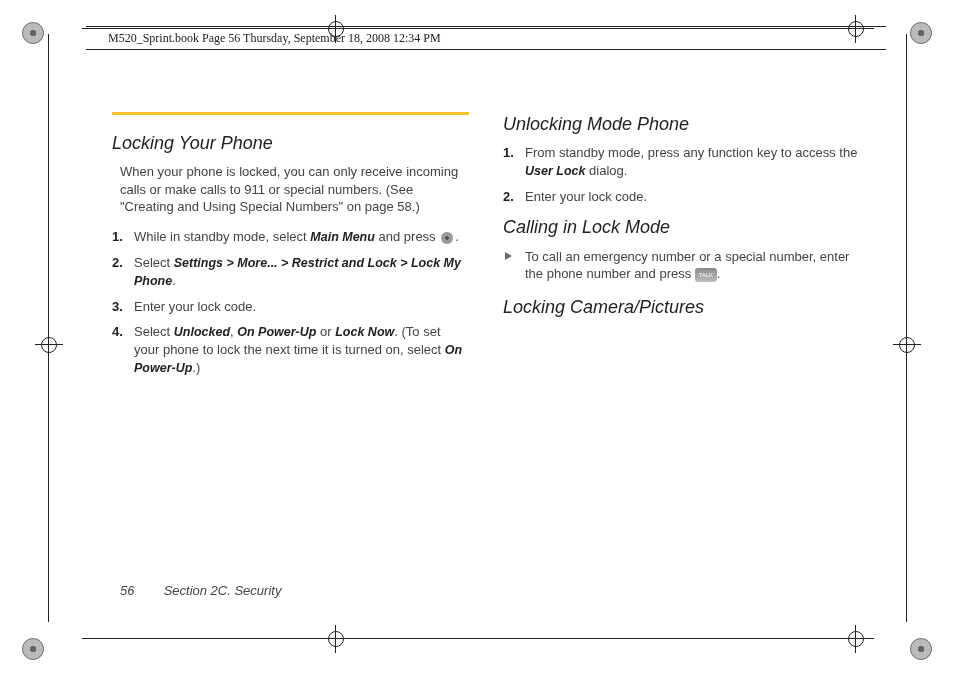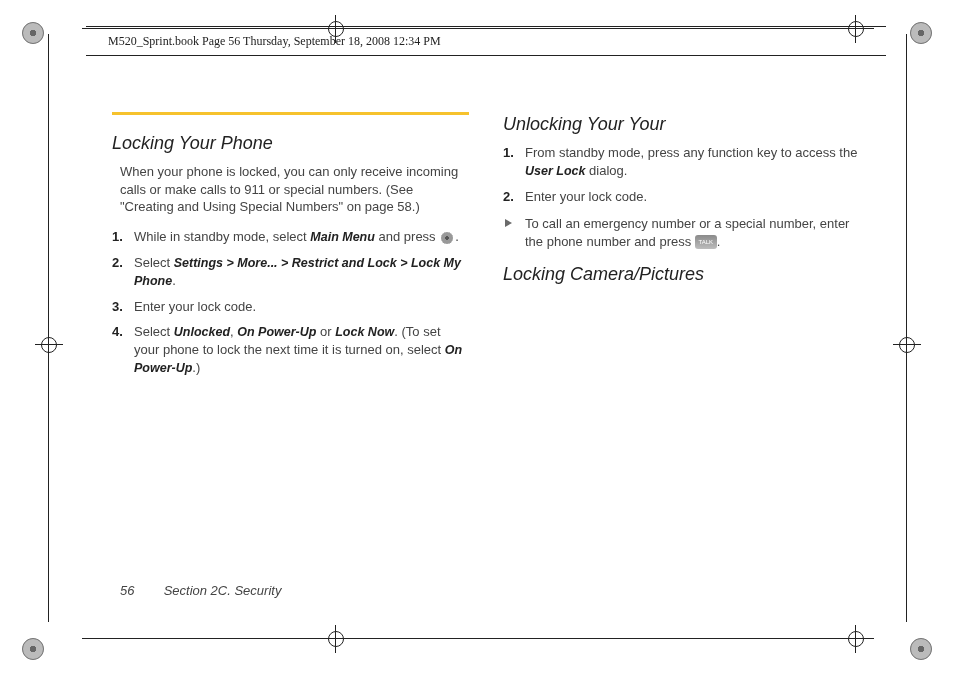--- a/index.html
+++ b/index.html
@@ -47,21 +47,21 @@
   .crop .cross-h { position: absolute; height: 1px; background: #222; }
   .crop .cross-v { position: absolute; width: 1px; background: #222; }
   .crop-top    { left: 478px; top: 28px; }
   .crop-right  { left: 906px; top: 344px; }
   .crop-left   { left: 48px;  top: 344px; }
   .crop-bottom { left: 478px; top: 638px; }
 
   .header-bar {
     position: absolute;
     left: 86px; right: 68px; top: 26px;
-    height: 30px;
+    height: 24px;
     border-top: 0.75pt solid #222;
     border-bottom: 0.75pt solid #222;
     font-family: "Times New Roman", Times, serif;
     font-size: 12px;
     color: #222;
     display: flex;
     align-items: center;
     padding: 0 22px;
     box-sizing: border-box;
   }
@@ -244,32 +244,33 @@
         <span>Enter your lock code.</span>
       </li>
       <li>
         <span class="num">4.</span>
         <span>Select </span><span class="ui">Unlocked</span><span>, </span><span class="ui">On Power-Up</span><span> or </span><span class="ui">Lock Now</span><span>. (To set your phone to lock the next time it is turned on, select </span><span class="ui">On Power-Up</span><span>.)</span>
       </li>
     </ol>
   </div>
 
   <div class="col">
-    <h2 class="h2">Unlocking Your Your</h2>
+    <h2 class="h2">Unlocking Mode Phone</h2>
     <ol class="steps">
       <li>
         <span class="num">1.</span>
         <span>From standby mode, press any function key to access the </span><span class="ui">User Lock</span><span> dialog.</span>
       </li>
       <li>
         <span class="num">2.</span>
         <span>Enter your lock code.</span>
       </li>
     </ol>
 
+    <h2 class="h2">Calling in Lock Mode</h2>
     <ul class="bullet-list">
       <li>
         <span>To call an emergency number or a special number, enter the phone number and press </span><span class="talk-icon">TALK</span><span>.</span>
       </li>
     </ul>
 
     <h2 class="h2">Locking Camera/Pictures</h2>
   </div>
 </div>
 

